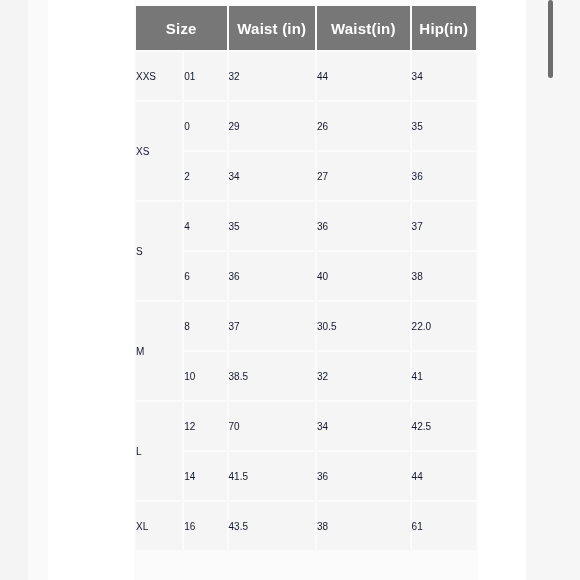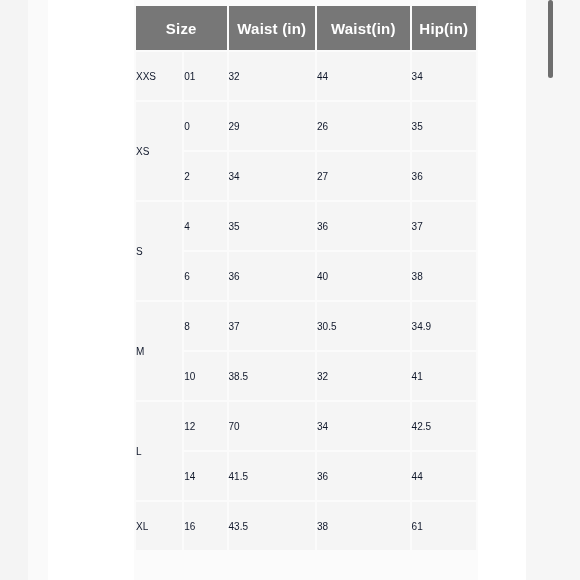--- a/index.html
+++ b/index.html
@@ -159,21 +159,21 @@
           <td>6</td>
           <td>36</td>
           <td>40</td>
           <td>38</td>
         </tr>
         <tr>
           <td class="size-group" rowspan="2">M</td>
           <td>8</td>
           <td>37</td>
           <td>30.5</td>
-          <td>34.9</td>
+          <td>22.0</td>
         </tr>
         <tr>
           <td>10</td>
           <td>38.5</td>
           <td>32</td>
           <td>41</td>
         </tr>
         <tr>
           <td class="size-group" rowspan="2">L</td>
           <td>12</td>

